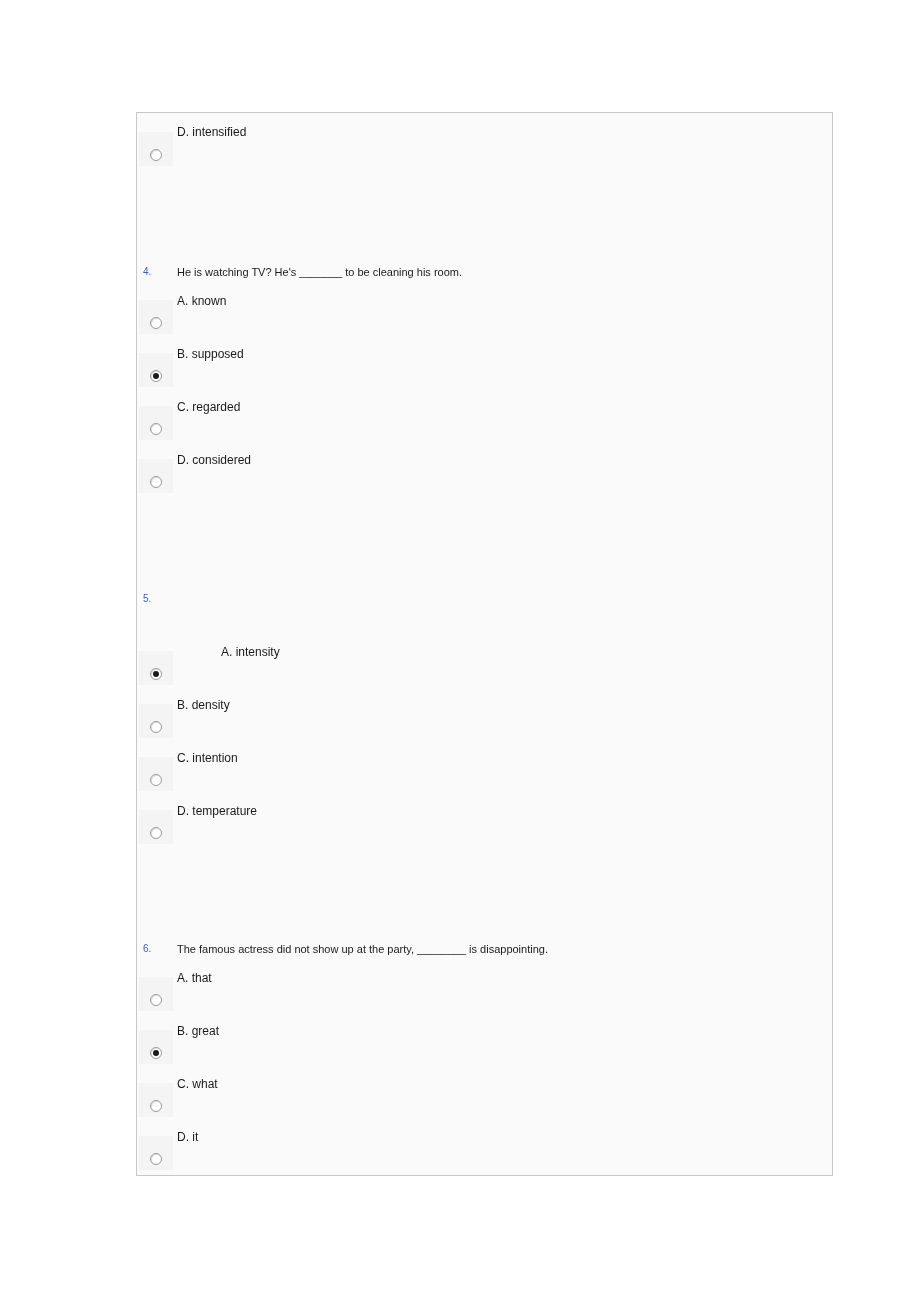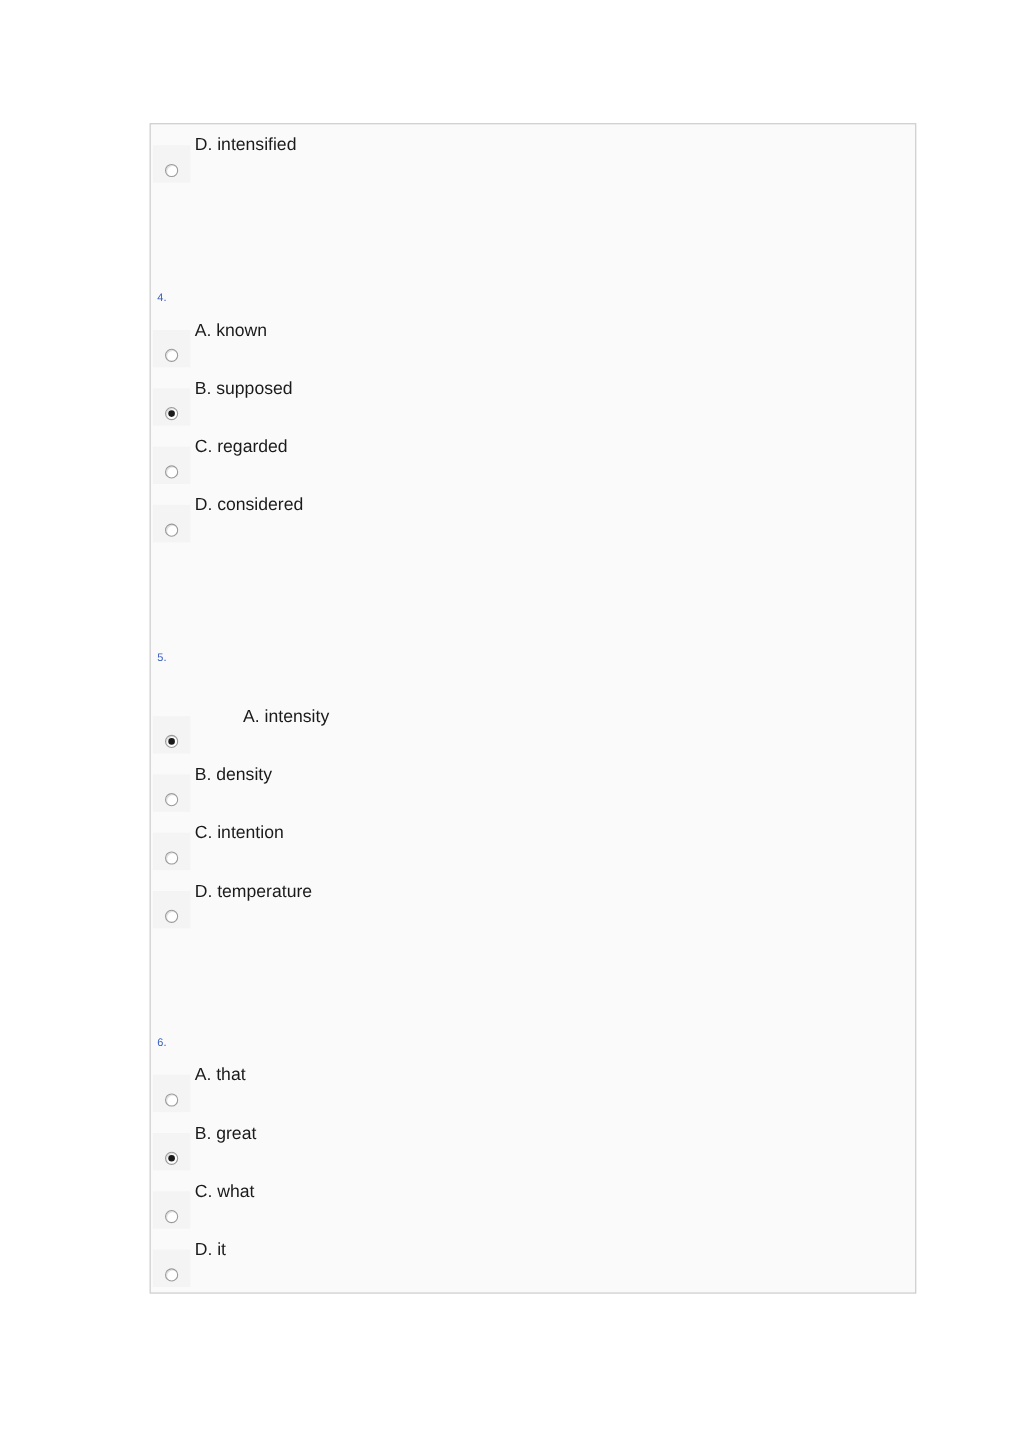--- a/index.html
+++ b/index.html
@@ -37,21 +37,21 @@
   }
   .qtext {
     position: absolute;
     font-size: 11px;
     color: #1a1a1a;
     line-height: 16px;
     width: 560px;
   }
   .opt-label {
     position: absolute;
-    font-size: 16px;
+    font-size: 12px;
     color: #1a1a1a;
     line-height: 14px;
     text-align: right;
   }
   
   .radio-cell {
     position: absolute;
     width: 34px;
     height: 34px;
     background: #f4f4f4;
@@ -82,20 +82,21 @@
 
 <div class="page">
   <div class="quiz">
 
     <div class="radio-cell" style="left:2px; top:19px;">
       <span class="radio" style="left:11px; top:17px;"></span>
     </div>
     <div class="opt-label" style="left:40px; top:12px;">D. intensified</div>
 
     <div class="qnum" style="left:6px; top:152px;">4.</div>
+    <div class="qtext" style="left:40px; top:151px;">He is watching TV? He's _______ to be cleaning his room.</div>
 
     <div class="radio-cell" style="left:2px; top:187px;">
       <span class="radio" style="left:11px; top:17px;"></span>
     </div>
     <div class="opt-label" style="left:40px; top:181px;">A. known</div>
 
     <div class="radio-cell" style="left:2px; top:240px;">
       <span class="radio checked" style="left:11px; top:17px;"></span>
     </div>
     <div class="opt-label" style="left:40px; top:234px;">B. supposed</div>
@@ -126,20 +127,21 @@
       <span class="radio" style="left:11px; top:17px;"></span>
     </div>
     <div class="opt-label" style="left:40px; top:638px;">C. intention</div>
 
     <div class="radio-cell" style="left:2px; top:697px;">
       <span class="radio" style="left:11px; top:17px;"></span>
     </div>
     <div class="opt-label" style="left:40px; top:691px;">D. temperature</div>
 
     <div class="qnum" style="left:6px; top:829px;">6.</div>
+    <div class="qtext" style="left:40px; top:828px;">The famous actress did not show up at the party, ________ is disappointing.</div>
 
     <div class="radio-cell" style="left:2px; top:864px;">
       <span class="radio" style="left:11px; top:17px;"></span>
     </div>
     <div class="opt-label" style="left:40px; top:858px;">A. that</div>
 
     <div class="radio-cell" style="left:2px; top:917px;">
       <span class="radio checked" style="left:11px; top:17px;"></span>
     </div>
     <div class="opt-label" style="left:40px; top:911px;">B. great</div>

